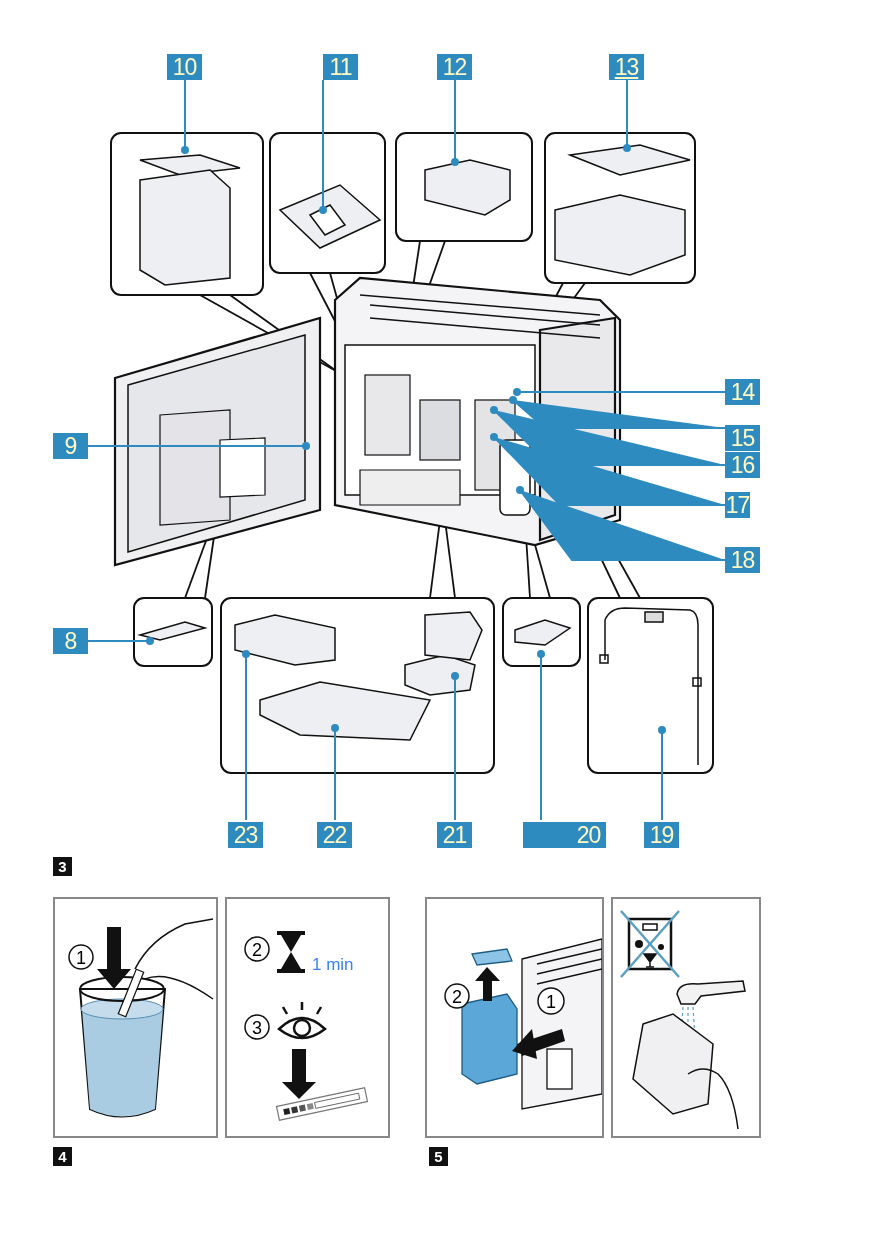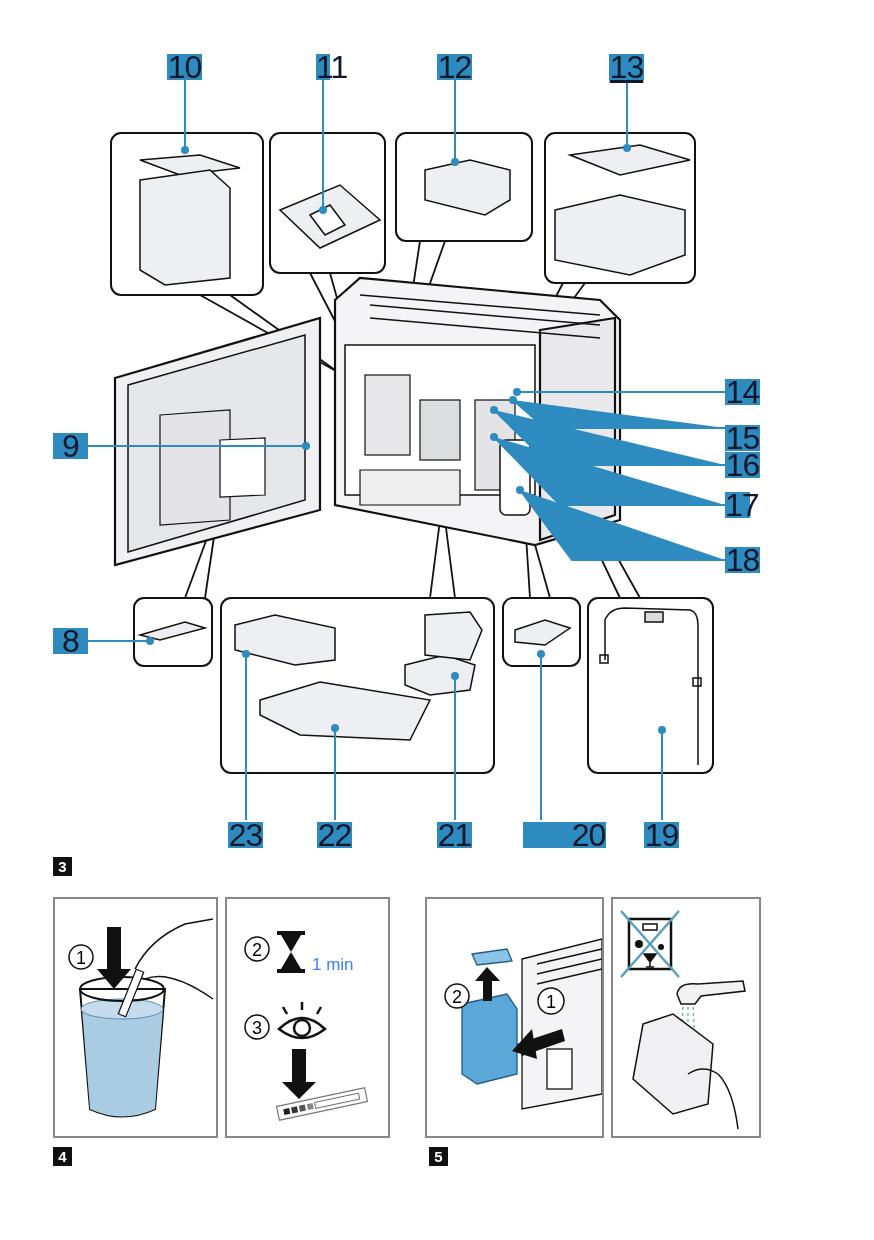--- a/index.html
+++ b/index.html
@@ -1,17 +1,17 @@
 <!DOCTYPE html>
 <html><head>
 <meta charset="utf-8">
 <style>
   html,body{margin:0;padding:0;background:#fff;}
   body{width:874px;height:1240px;position:relative;overflow:hidden;font-family:"Liberation Sans",sans-serif;}
-  .lbl{position:absolute;background:#2e8bc0;color:#0f172a;font-size:32px;line-height:26px;height:26px;text-align:center;font-family:"Liberation Sans",sans-serif;letter-spacing:-1px;}
+  .lbl{position:absolute;background:#2e8bc0;color:#fef9c3;font-size:23px;line-height:26px;height:26px;text-align:center;font-family:"Liberation Sans",sans-serif;letter-spacing:-1px;}
   .step{position:absolute;width:19px;height:19px;background:#111;color:#fff;font-weight:bold;font-size:15px;line-height:19px;text-align:center;}
   .panel{position:absolute;border:2px solid #888;background:#fff;box-sizing:border-box;}
   svg.art{position:absolute;left:0;top:0;}
   .mintext{position:absolute;font-size:17px;color:#3b82f6;}
 </style>
 </head>
 <body>
 
 <svg class="art" width="874" height="870" viewBox="0 0 874 870">
   <g fill="none" stroke="#111" stroke-width="2">
@@ -117,21 +117,21 @@
     <line x1="455" y1="676" x2="455" y2="820"></line>
       <circle cx="455" cy="676" r="3"></circle>
     <line x1="335" y1="728" x2="335" y2="820"></line>
       <circle cx="335" cy="728" r="3"></circle>
     <line x1="246" y1="654" x2="246" y2="820"></line>
       <circle cx="246" cy="654" r="3"></circle>
   </g>
 </svg>
 
 <div class="lbl" style="left:167px;top:54px;width:35px;">10</div>
-<div class="lbl" style="left:316px;top:54px;width:14px;">11</div>
+<div class="lbl" style="left:323px;top:54px;width:35px;">11</div>
 <div class="lbl" style="left:437px;top:54px;width:35px;">12</div>
 <div class="lbl" style="left:609px;top:54px;width:35px;text-decoration:underline;">13</div>
 <div class="lbl" style="left:53px;top:433px;width:35px;">9</div>
 <div class="lbl" style="left:53px;top:628px;width:35px;">8</div>
 <div class="lbl" style="left:725px;top:379px;width:35px;">14</div>
 <div class="lbl" style="left:725px;top:415px;width:35px;margin-top:10px;">15</div>
 <div class="lbl" style="left:725px;top:452px;width:35px;">16</div>
 <div class="lbl" style="left:725px;top:492px;width:25px;">17</div>
 <div class="lbl" style="left:725px;top:547px;width:35px;">18</div>
 <div class="lbl" style="left:644px;top:822px;width:35px;">19</div>

